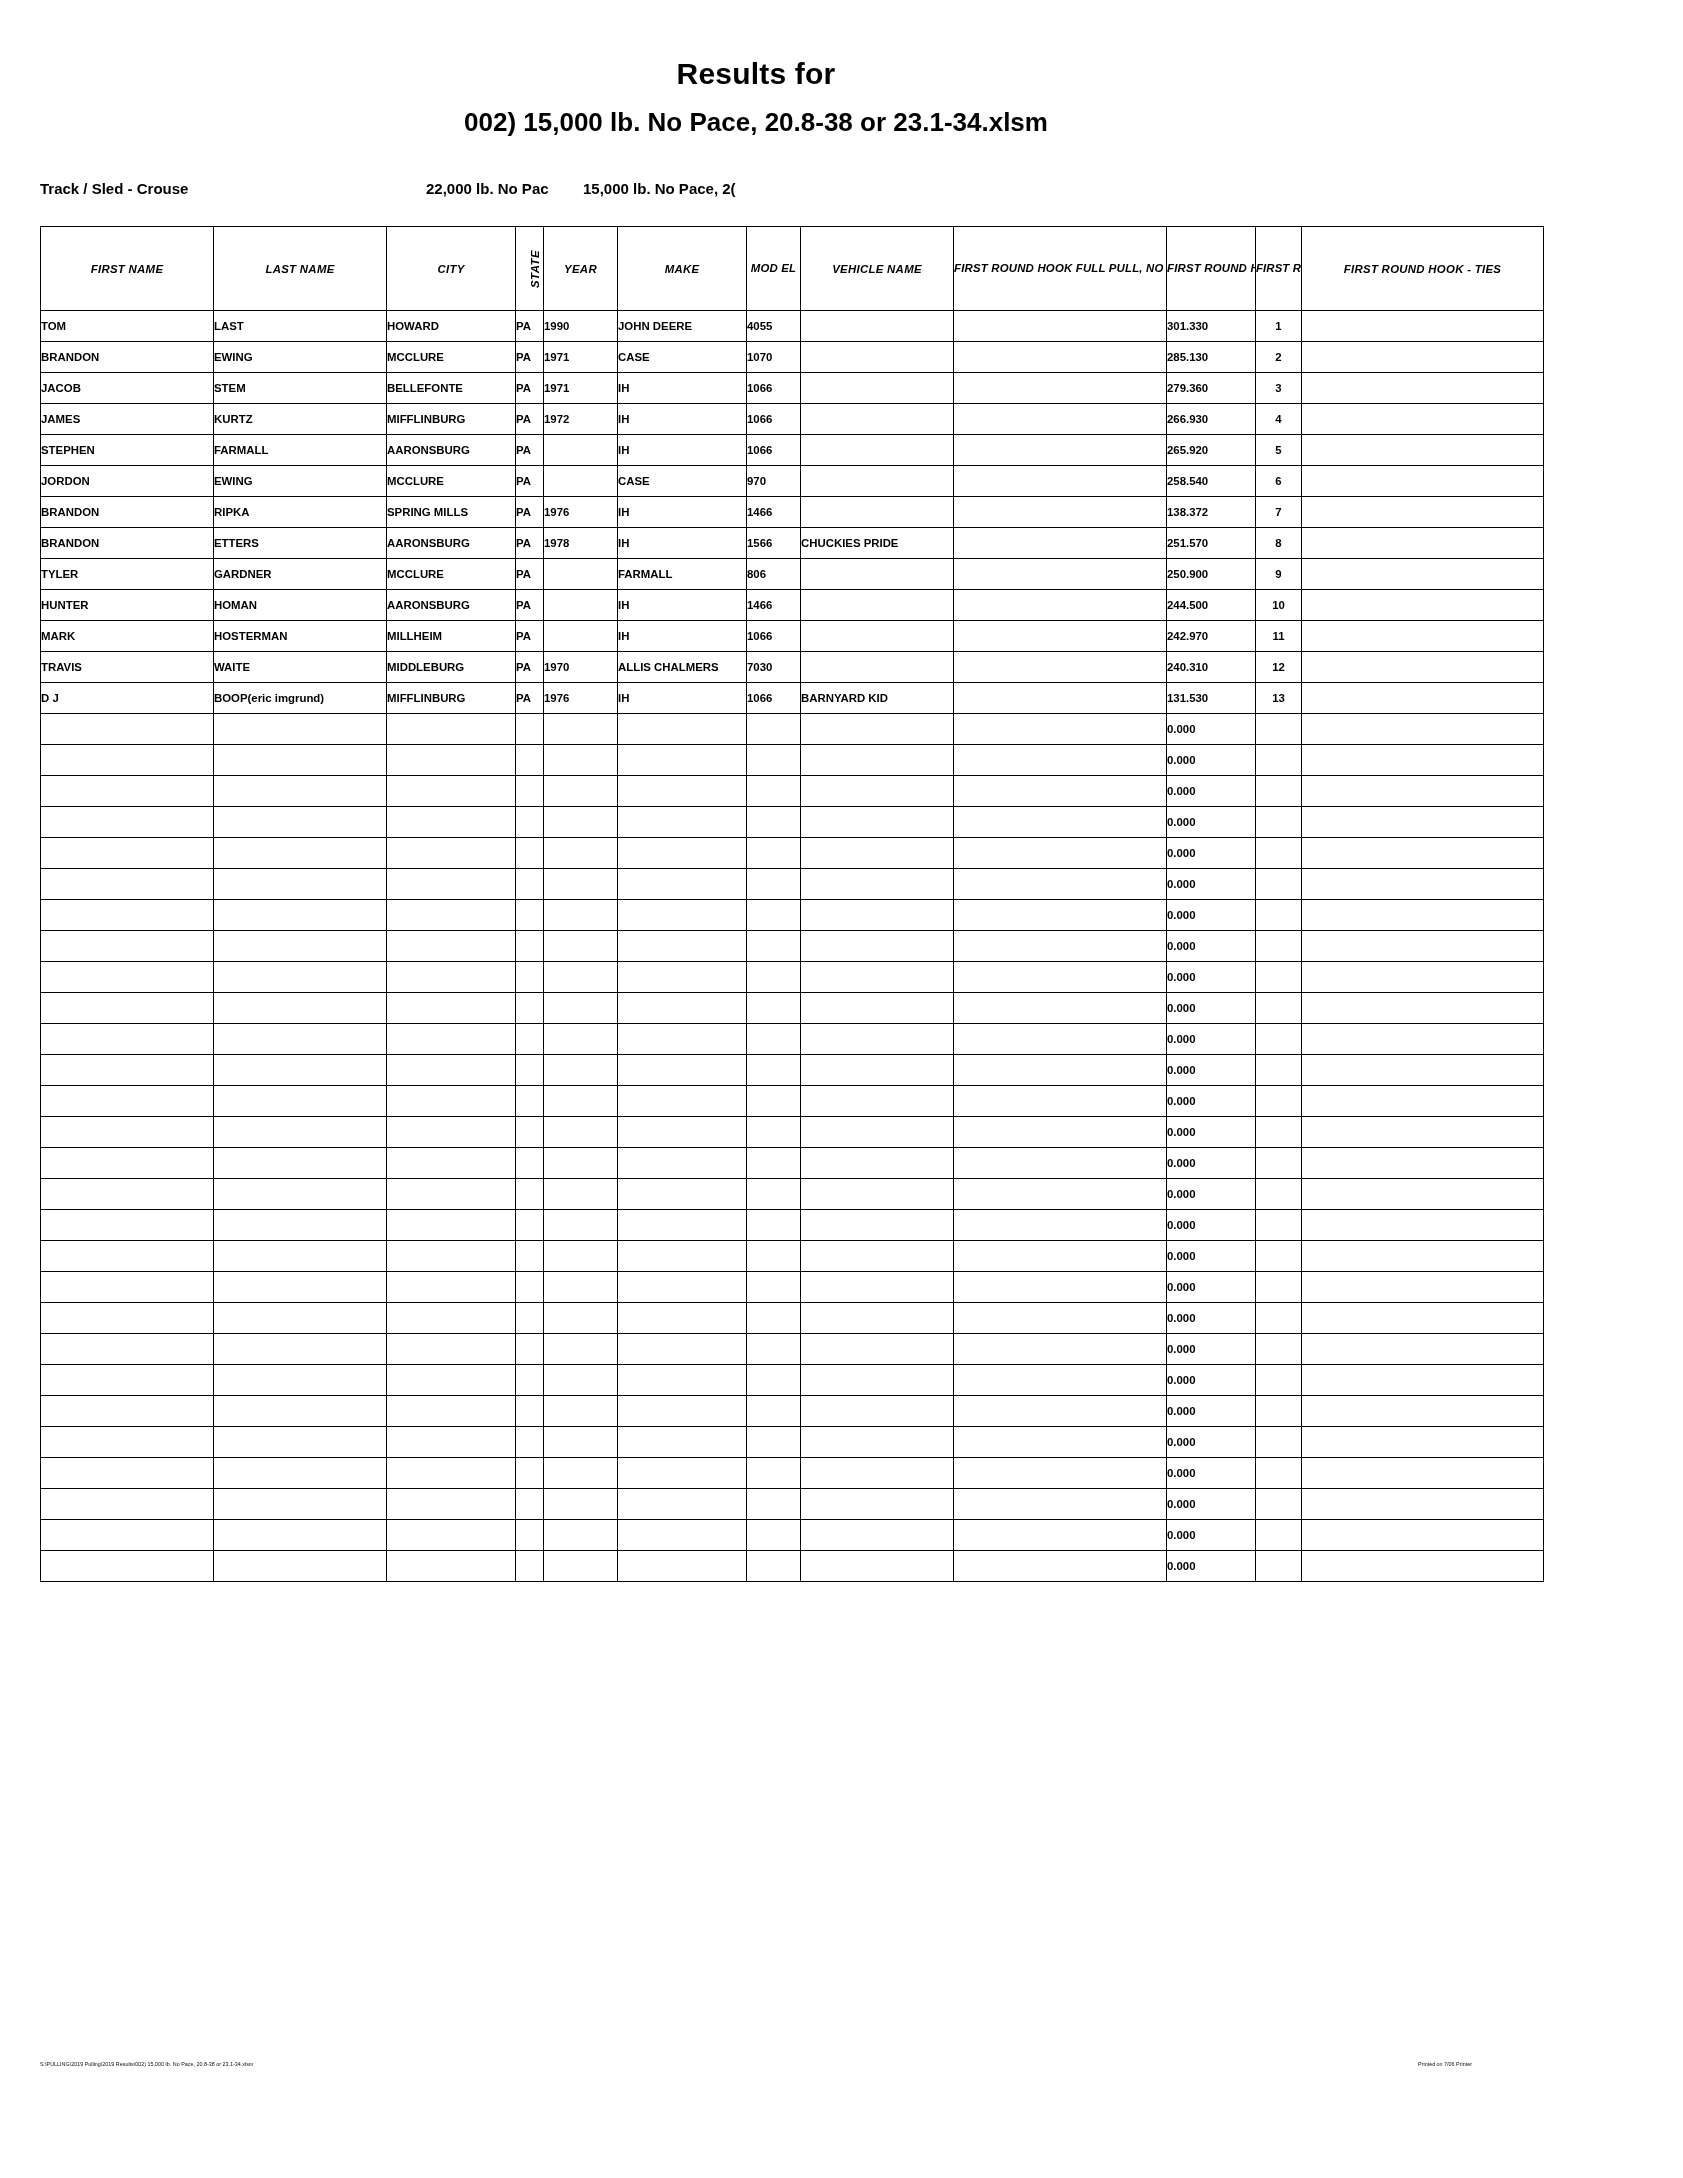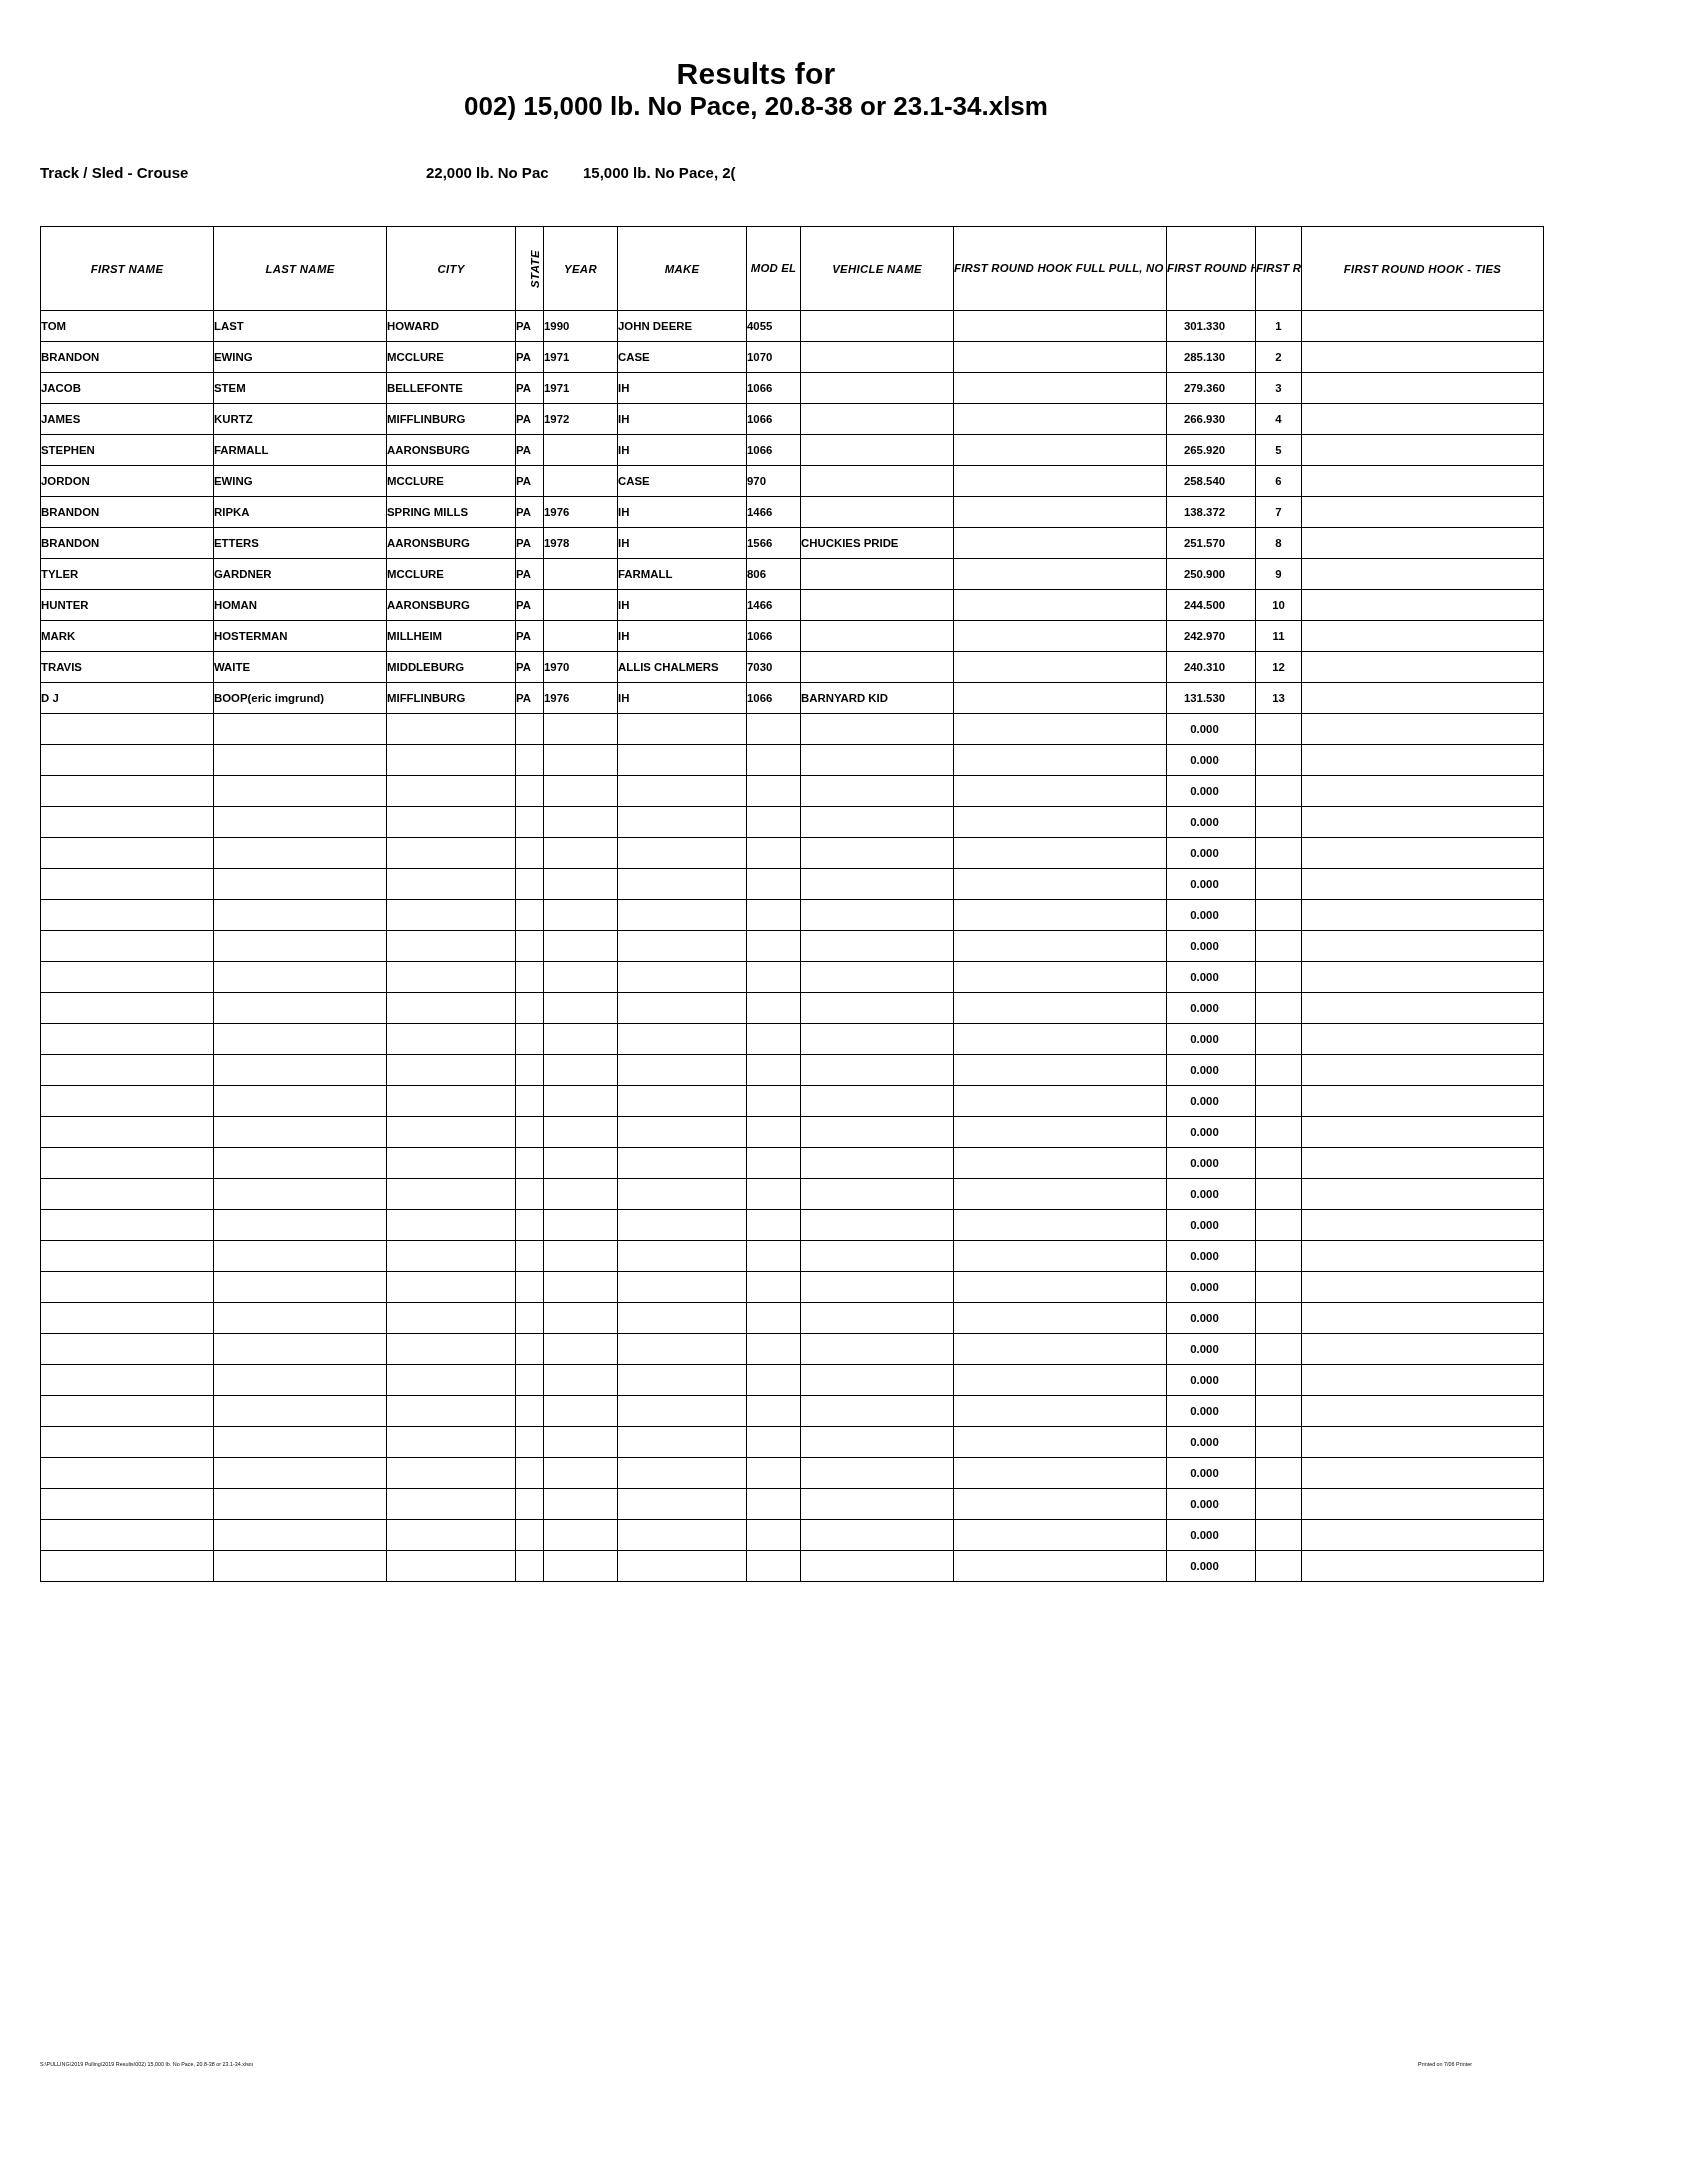--- a/index.html
+++ b/index.html
@@ -26,20 +26,21 @@
     padding-top: 57px;
   }
   .title-line1 {
     font-size: 30px;
     font-weight: bold;
     letter-spacing: 0.2px;
   }
   .title-line2 {
     font-size: 26px;
     font-weight: bold;
+    margin-top: 16px;
   }
   .meta-row {
     position: relative;
     margin: 42px 40px 9px 40px;
     height: 22px;
     font-size: 15px;
     font-weight: bold;
   }
   .meta-left {
     position: absolute;
@@ -109,21 +110,21 @@
     font-size: 11px;
     line-height: 1.5;
     letter-spacing: 0.2px;
   }
   tbody td {
     height: 30px;
     padding-left: 5px;
     text-align: left;
   }
   tbody td.num {
-    text-align: center;
+    text-align: left;
     padding-right: 13px;
   }
   tbody td.center {
     text-align: center;
     padding-left: 0;
   }
   
   col.c-first { width: 173px; }
   col.c-last  { width: 173px; }
   col.c-city  { width: 129px; }

